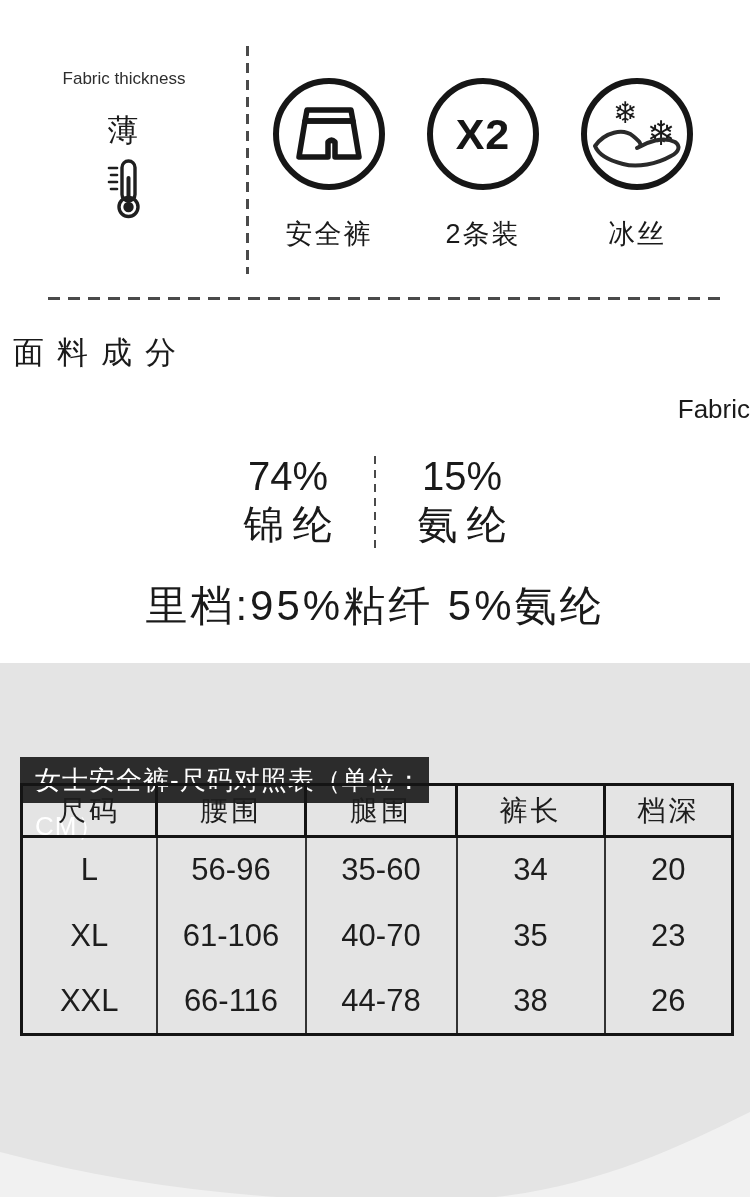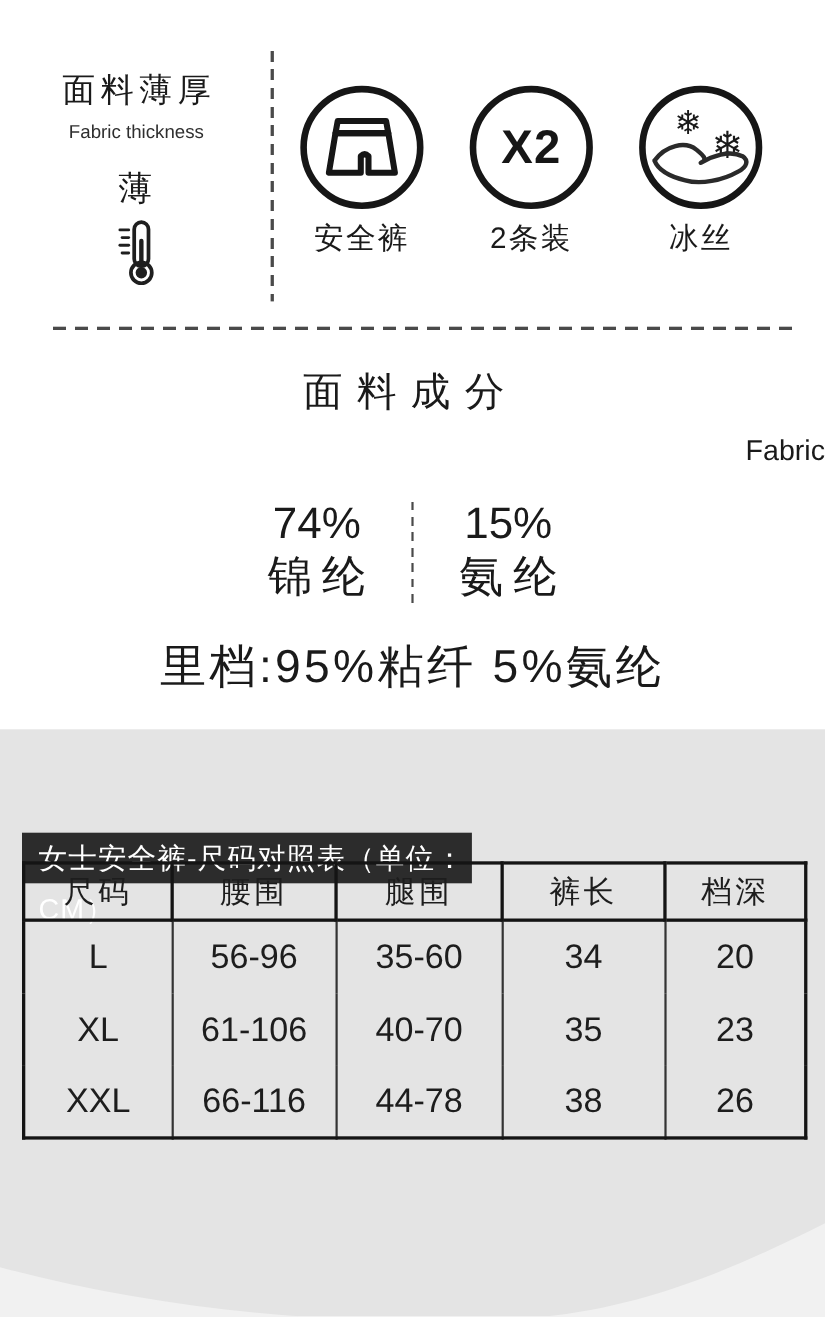--- a/index.html
+++ b/index.html
@@ -23,36 +23,36 @@
     background:repeating-linear-gradient(to bottom,#4a4a4a 0 10px,transparent 10px 17px);
   }
 
   
   .badges { position:absolute; left:260px; top:78px; width:446px; display:flex; justify-content:space-between; }
   .badge  { width:138px; display:flex; flex-direction:column; align-items:center; }
   .badge-circle {
     width:112px; height:112px; border:6px solid #161616; border-radius:50%;
     display:flex; align-items:center; justify-content:center; background:#fff; position:relative;
   }
-  .badge-label { margin-top:8px; font-size:27px; letter-spacing:2px; font-weight:500; }
+  .badge-label { margin-top:26px; font-size:27px; letter-spacing:2px; font-weight:500; }
   .x2-text { font-size:43px; font-weight:900; letter-spacing:1px; color:#161616;text-align:center; }
   .flake { position:absolute; color:#1a1a1a; line-height:1; }
   .flake-1 { left:26px; top:14px; font-size:30px; }
   .flake-2 { left:60px; top:32px; font-size:34px; }
   .hand-svg { position:absolute; left:0; top:0; }
 
   
   .hdash {
     position:absolute; left:48px; top:297px; width:676px; height:3px;
     background:repeating-linear-gradient(to right,#4a4a4a 0 12px,transparent 12px 20px);
   }
 
   
-  .fab-title { position:absolute; left:0; top:332px; width:734px; text-align:center;
-               font-size:36px; font-weight:500; letter-spacing:13px; text-indent:13px; }
+  .fab-title { position:absolute; left:0; top:332px; width:734px; 
+               font-size:31px; font-weight:500; letter-spacing:13px; text-indent:13px; }
   .fab-sub   { position:absolute; left:0; top:394px; width:750px; text-align:right; font-size:26px; }
 
   .comp-row { position:absolute; left:0; top:452px; width:750px;
               display:flex; justify-content:center; align-items:flex-start; }
   .comp { width:150px; text-align:center; font-size:40px; line-height:48px; font-weight:500; }
   .comp-name { letter-spacing:9px; text-indent:9px; }
   .comp-divider {
     width:2px; height:94px; margin:4px 11px 0 11px;
     background:repeating-linear-gradient(to bottom,#4a4a4a 0 8px,transparent 8px 14px);
   }
@@ -85,21 +85,20 @@
   }
   .size-table td:first-child { border-left:none; }
   .size-table td:last-child  { border-right:none; }
 </style>
 </head>
 <body>
 
 <div id="page">
 
   <div class="left-block">
-    <div class="lb-title">面料薄厚</div>
     <div class="lb-sub">Fabric thickness</div>
     <div class="lb-value">薄</div>
     <div class="lb-thermo">
       <svg width="44" height="62" viewBox="0 0 44 62">
         <g stroke="#1f1f1f" stroke-width="2.6" stroke-linecap="round">
           <line x1="7" y1="10" x2="15" y2="10"></line>
           <line x1="9" y1="17" x2="15" y2="17"></line>
           <line x1="7" y1="24" x2="15" y2="24"></line>
           <line x1="9" y1="31" x2="15" y2="31"></line>
         </g>

